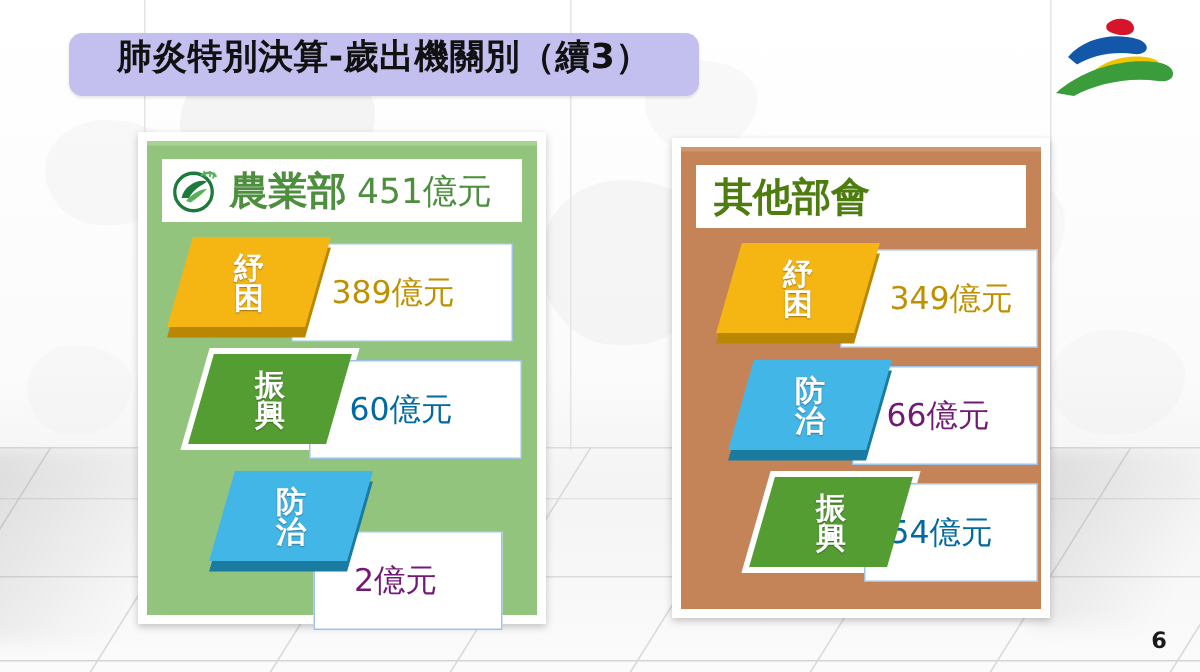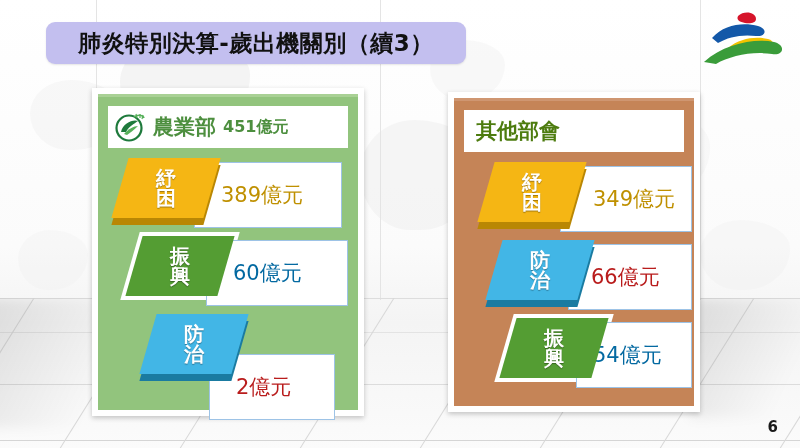--- a/index.html
+++ b/index.html
@@ -64,21 +64,21 @@
   
   #title-bar {
     position: absolute;
     left: 46px;
     top: 22px;
     width: 420px;
     height: 42px;
     background: #c3bfef;
     border-radius: 9px;
     display: flex;
-    align-items: center;
+    align-items: flex-start;
     justify-content: center;
     box-shadow: 0 1px 2px rgba(0,0,0,.10);
   }
   #title-text {
     font-size: 23px;
     font-weight: bold;
     color: #111111;
     letter-spacing: .5px;
     white-space: nowrap;
   }
@@ -118,27 +118,27 @@
     align-items: center;
     padding-left: 6px;
     gap: 7px;
     margin-bottom: 6px;
   }
   #panel-right .panel-header { padding-left: 12px; }
 
   .agency-logo { width: 32px; height: 32px; flex: none; }
 
   .agency-name {
-    font-size: 21px;
+    font-size: 26px;
     font-weight: bold;
     white-space: nowrap;
   }
   .agency-total {
-    font-size: 16px;
-    font-weight: bold;
+    font-size: 23px;
+    font-weight: normal;
     white-space: nowrap;
   }
   .green-txt { color: #4d8f3f; }
   .brown-txt { color: #4d7c0f; }
 
   
   .row {
     position: relative;
     height: 68px;
     margin-bottom: 10px;
@@ -198,21 +198,21 @@
     display: flex;
     align-items: center;
     z-index: 1;
   }
   .value-text {
     font-size: 21px;
     font-weight: 500;
     white-space: nowrap;
   }
   .v-orange { color: #bf9000; }
-  .v-blue   { color: #b91c1c; }
+  .v-blue   { color: #701a75; }
   .v-green  { color: #0369a1; }
 
   
   #page-number {
     position: absolute;
     right: 22px;
     bottom: 12px;
     font-size: 15px;
     font-weight: bold;
     color: #1a1a1a;

